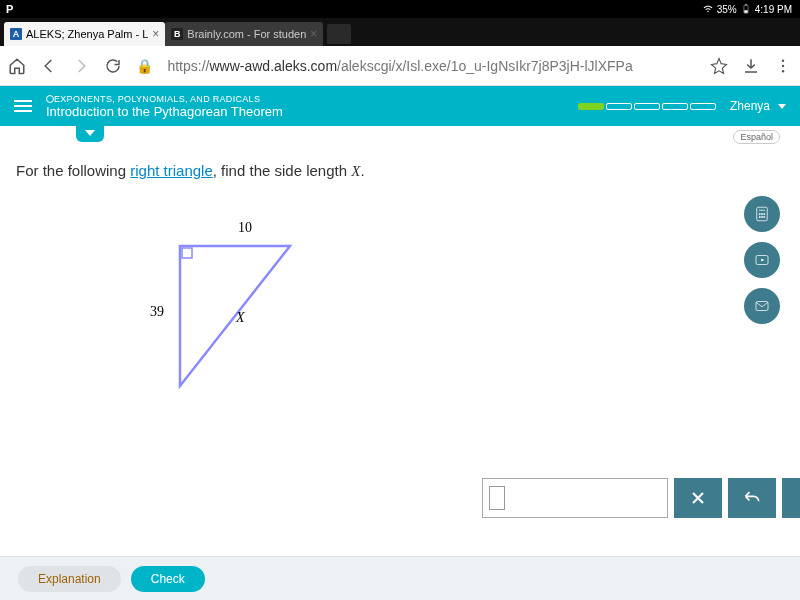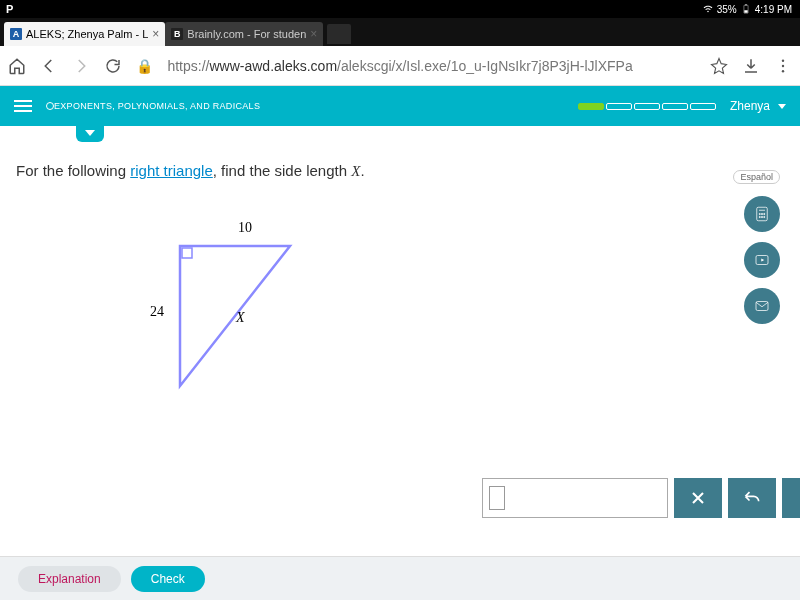--- a/index.html
+++ b/index.html
@@ -40,21 +40,21 @@
   .progress{ display:flex; gap:2px;}
   .progress .seg{ width:26px; height:7px; border:1px solid #fff; border-radius:2px;}
   .progress .seg.fill{ background:#7ed321; border-color:#7ed321;}
   .user{ font-size:12px; display:flex; align-items:center; gap:8px;}
   .user .caret{ width:0; height:0; border-left:4px solid transparent; border-right:4px solid transparent; border-top:5px solid #fff;}
 
   
   .subbar{ position:relative; height:18px; background:#fff;}
   .chev-tab{ position:absolute; left:76px; top:-2px; width:28px; height:18px; background:#00b4c8; border-radius:0 0 6px 6px; display:flex; align-items:center; justify-content:center;}
   .chev-tab .caret{ width:0; height:0; border-left:5px solid transparent; border-right:5px solid transparent; border-top:6px solid #fff;}
-  .espanol{ position:absolute; right:20px; top:4px; font-size:9px; border:1px solid #ccc; border-radius:8px; padding:1px 6px; color:#666;margin-top:40px;}
+  .espanol{ position:absolute; right:20px; top:4px; font-size:9px; border:1px solid #ccc; border-radius:8px; padding:1px 6px; color:#666;}
 
   
   .content{ position:absolute; top:146px; left:0; right:0; bottom:56px; padding:0 12px;}
   .prompt{ font-size:15px; color:#333; margin:16px 0 12px 4px;}
   .prompt a{ color:#0088cc; text-decoration:underline;}
   .prompt .xvar{ font-style:italic; font-family: 'Times New Roman', serif;}
 
   .figure-area{ position:absolute; left:160px; top:80px;}
   .tri-label{ position:absolute; font-size:14px; font-family: 'Times New Roman', serif;}
 
@@ -67,21 +67,21 @@
   .answer-row{ position:absolute; right:0; top:332px; display:flex; align-items:center; gap:6px;}
   .answer-box{ width:186px; height:40px; border:1px solid #aaa; display:flex; align-items:center; padding:6px;}
   .answer-box .mini{ width:16px; height:24px; border:1px solid #999;}
   .act-btn{ width:48px; height:40px; background:#3e7b8c; display:flex; align-items:center; justify-content:center;}
   .act-btn.last{ width:18px;}
   .act-btn svg{ stroke:#fff; fill:none; width:20px; height:20px;}
 
   
   .footer{ position:absolute; bottom:0; left:0; right:0; height:44px; background:#eef1f3; border-top:1px solid #ddd; display:flex; align-items:center; padding:0 18px; gap:10px;}
   .pill{ height:26px; padding:0 20px; border-radius:13px; font-size:12px; display:flex; align-items:center;}
-  .pill.explain{ background:#dfe3e6; color:#be185d;}
+  .pill.explain{ background:#dfe3e6; color:#a16207;}
   .pill.check{ background:#00b4c8; color:#fff;}
   .copyright{ margin-left:auto; font-size:9px; color:#888;}
   .copyright a{ color:#888; text-decoration:none;}
 </style>
 </head>
 <body>
 
 <div class="status-bar">
   <span class="p">P</span>
   <svg viewBox="0 0 24 24">
@@ -158,20 +158,21 @@
   <div class="hamburger">
       <span></span>
       <span></span>
       <span></span>
     </div>
   <div class="titles">
     <div class="cat">
         <span class="ring"></span>
         <span>EXPONENTS, POLYNOMIALS, AND RADICALS</span>
       </div>
+    <div class="lesson">Introduction to the Pythagorean Theorem</div>
   </div>
   <div class="progress">
     <div class="seg fill"></div>
     <div class="seg"></div>
     <div class="seg"></div>
     <div class="seg"></div>
     <div class="seg"></div>
   </div>
   <div class="user">
       <span>Zhenya</span>
@@ -190,21 +191,21 @@
   <div class="prompt">
     <span>For the following </span><a href="#">right triangle</a><span>, find the side length </span><span class="xvar">X</span><span>.</span>
   </div>
 
   <div class="figure-area">
     <svg width="170" height="180" viewBox="0 0 170 180">
       <polygon points="20,20 130,20 20,160" fill="none" stroke="#8a8aff" stroke-width="2.5"></polygon>
       <rect x="22" y="22" width="10" height="10" fill="none" stroke="#8a8aff" stroke-width="1.5"></rect>
     </svg>
     <div class="tri-label" style="left:78px; top:-6px;">10</div>
-    <div class="tri-label" style="left:-10px; top:78px;">24</div>
+    <div class="tri-label" style="left:-10px; top:78px;">39</div>
     <div class="tri-label" style="left:76px; top:84px; font-style:italic;">X</div>
   </div>
 
   <div class="answer-row">
     <div class="answer-box">
       <div class="mini"></div>
     </div>
     <div class="act-btn">
         <svg viewBox="0 0 24 24">
           <path d="M6 6l12 12M18 6L6 18" stroke-width="2.5"></path>

